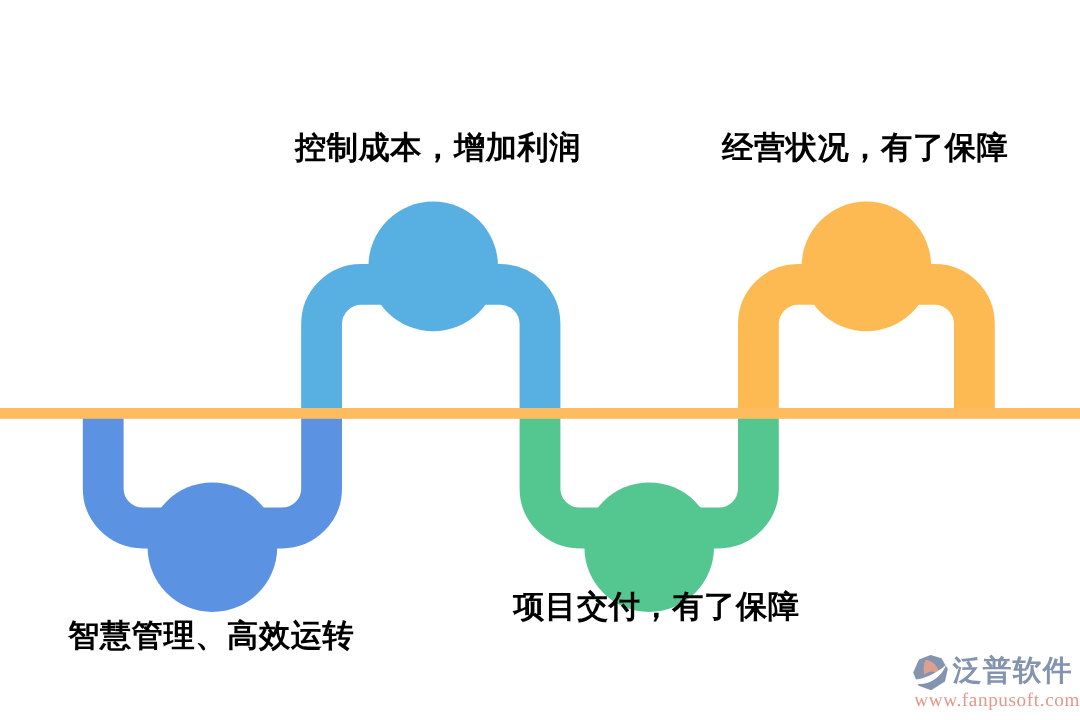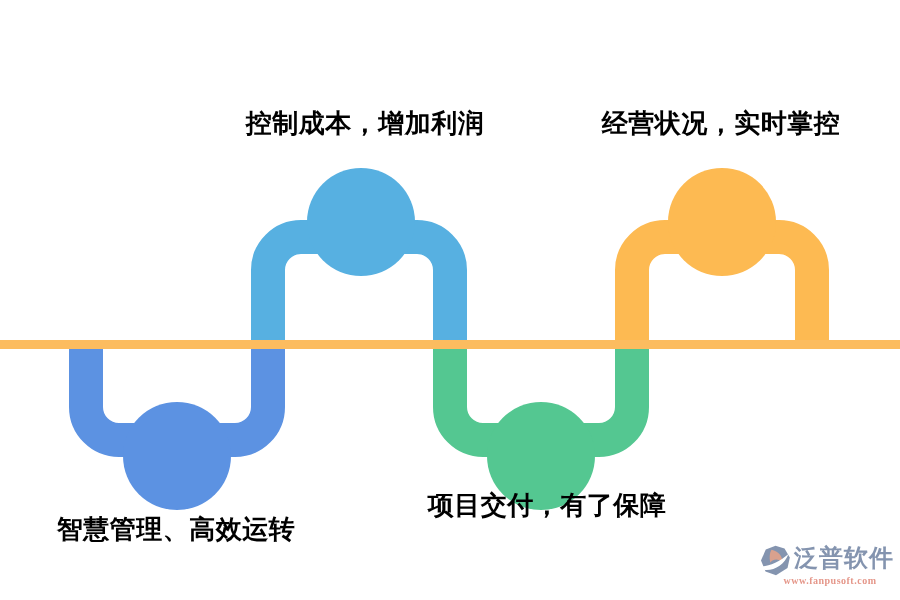--- a/index.html
+++ b/index.html
@@ -40,36 +40,35 @@
     position: absolute;
     left: 760px;
     top: 544px;
     width: 140px;
   }
   .brand-row {
     display: flex;
     align-items: center;
     gap: 3px;
     height: 32px;
-    font-family: Liberation Mono, monospace;
   }
   .brand-name {
     font-size: 24px;
     font-weight: bold;
     letter-spacing: 1px;
     line-height: 32px;
     white-space: nowrap;
   }
   .brand-url {
     font-family: "Liberation Serif", "DejaVu Serif", serif;
-    font-size: 10px;
-    font-weight: bold;
+    font-size: 16px;
+    font-weight: normal;
     letter-spacing: 0.5px;
     margin-top: -1px;
-    text-align: center;
+    text-align: right;
     white-space: nowrap;
   }
 </style>
 </head>
 <body>
 
 <div class="stage">
 
   <svg class="wave-svg" width="900" height="600" viewBox="0 0 900 600">
 
@@ -83,21 +82,21 @@
     <circle cx="541" cy="456" r="54" fill="#54C791"></circle>
 
     <path class="tube" d="M 632 347 L 632 270 A 33 33 0 0 1 665 237 L 779 237 A 33 33 0 0 1 812 270 L 812 347" stroke="#FDBA52"></path>
     <circle cx="722" cy="222" r="54" fill="#FDBA52"></circle>
 
     <rect x="0" y="340" width="900" height="9" fill="#FCBC5F"></rect>
   </svg>
 
   <div class="step-label" style="left:205px; top:108px;">控制成本，增加利润</div>
 
-  <div class="step-label" style="left:561px; top:108px;">经营状况，实时掌控</div>
+  <div class="step-label" style="left:561px; top:108px;">经营状况，有了保障</div>
 
   <div class="step-label" style="left:16px; top:514px;text-align:center;">智慧管理、高效运转</div>
 
   <div class="step-label" style="left:387px; top:490px;">项目交付，有了保障</div>
 
   <div class="watermark">
     <div class="brand-row">
       <svg width="31" height="31" viewBox="0 0 31 31">
         <path d="M15.5 0.8 L24.5 3.6 L29.8 12.5 L27.5 23 L16 30.2 L5.5 26.5 L1 15.5 L5.8 4.5 Z" fill="#8494AF"></path>
         <path d="M11.5 4.8 C 18.5 6.2 22.5 11 22.5 17.5 C 18.5 13.5 13.5 13.6 10.2 17.6 C 9.2 12.5 9.6 7.8 11.5 4.8 Z" fill="#D9A18E"></path>

